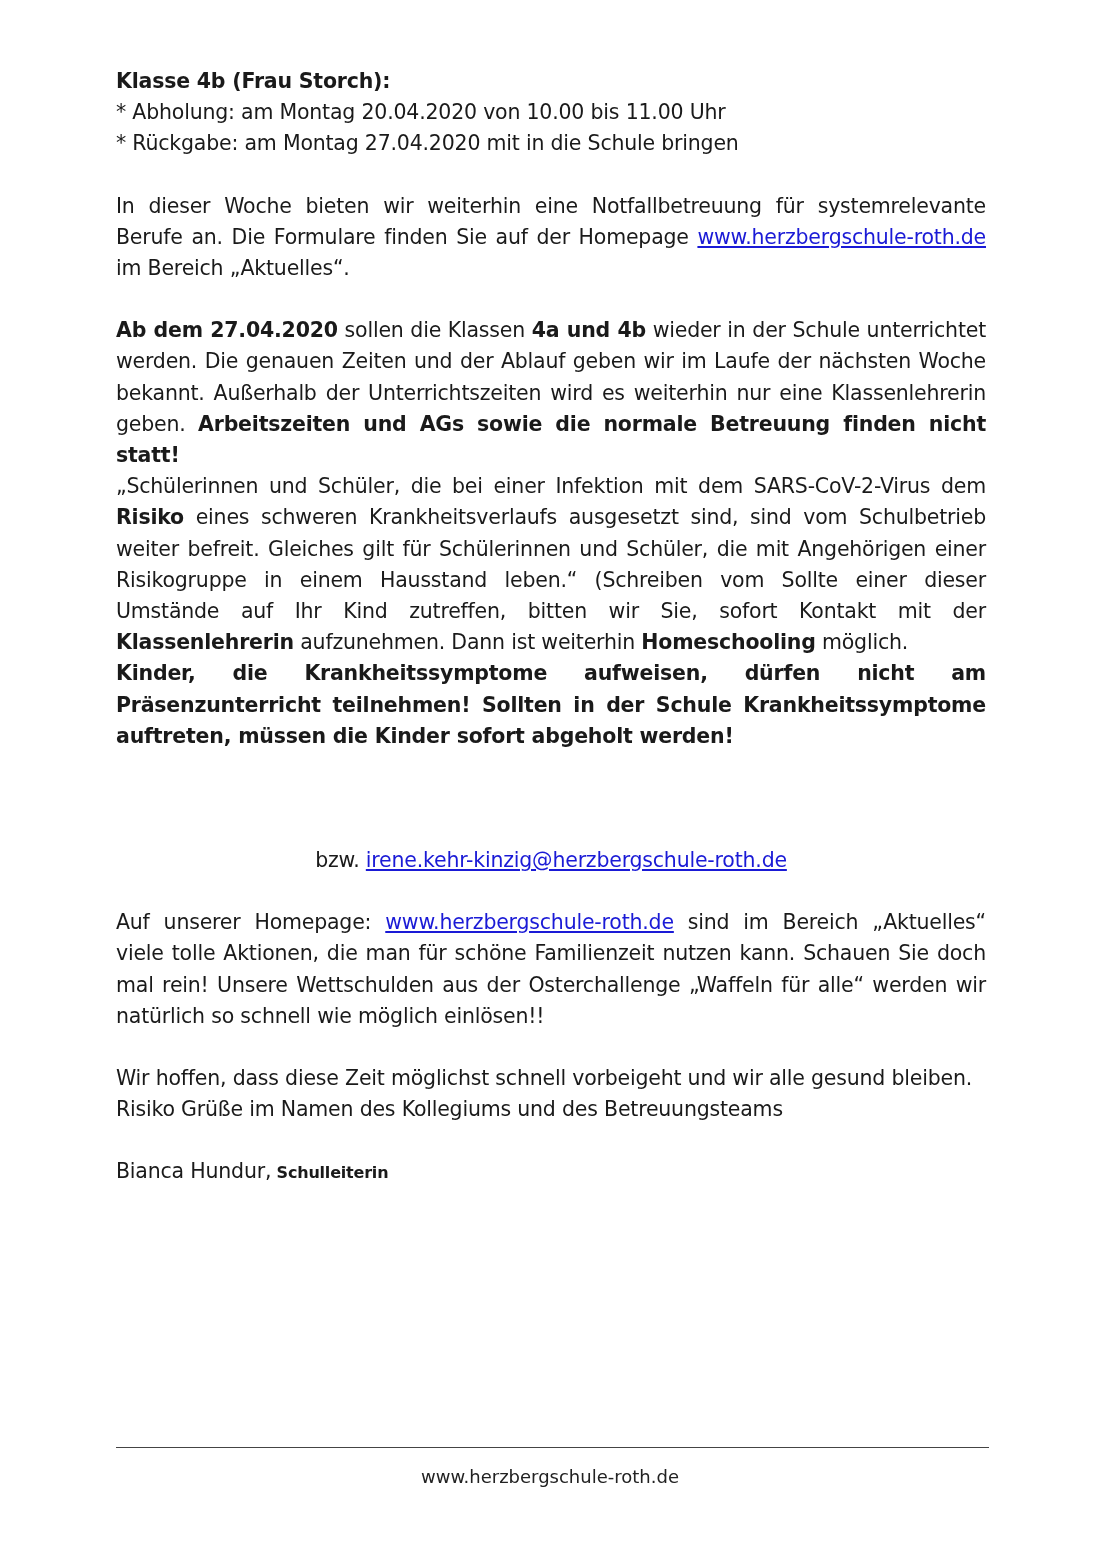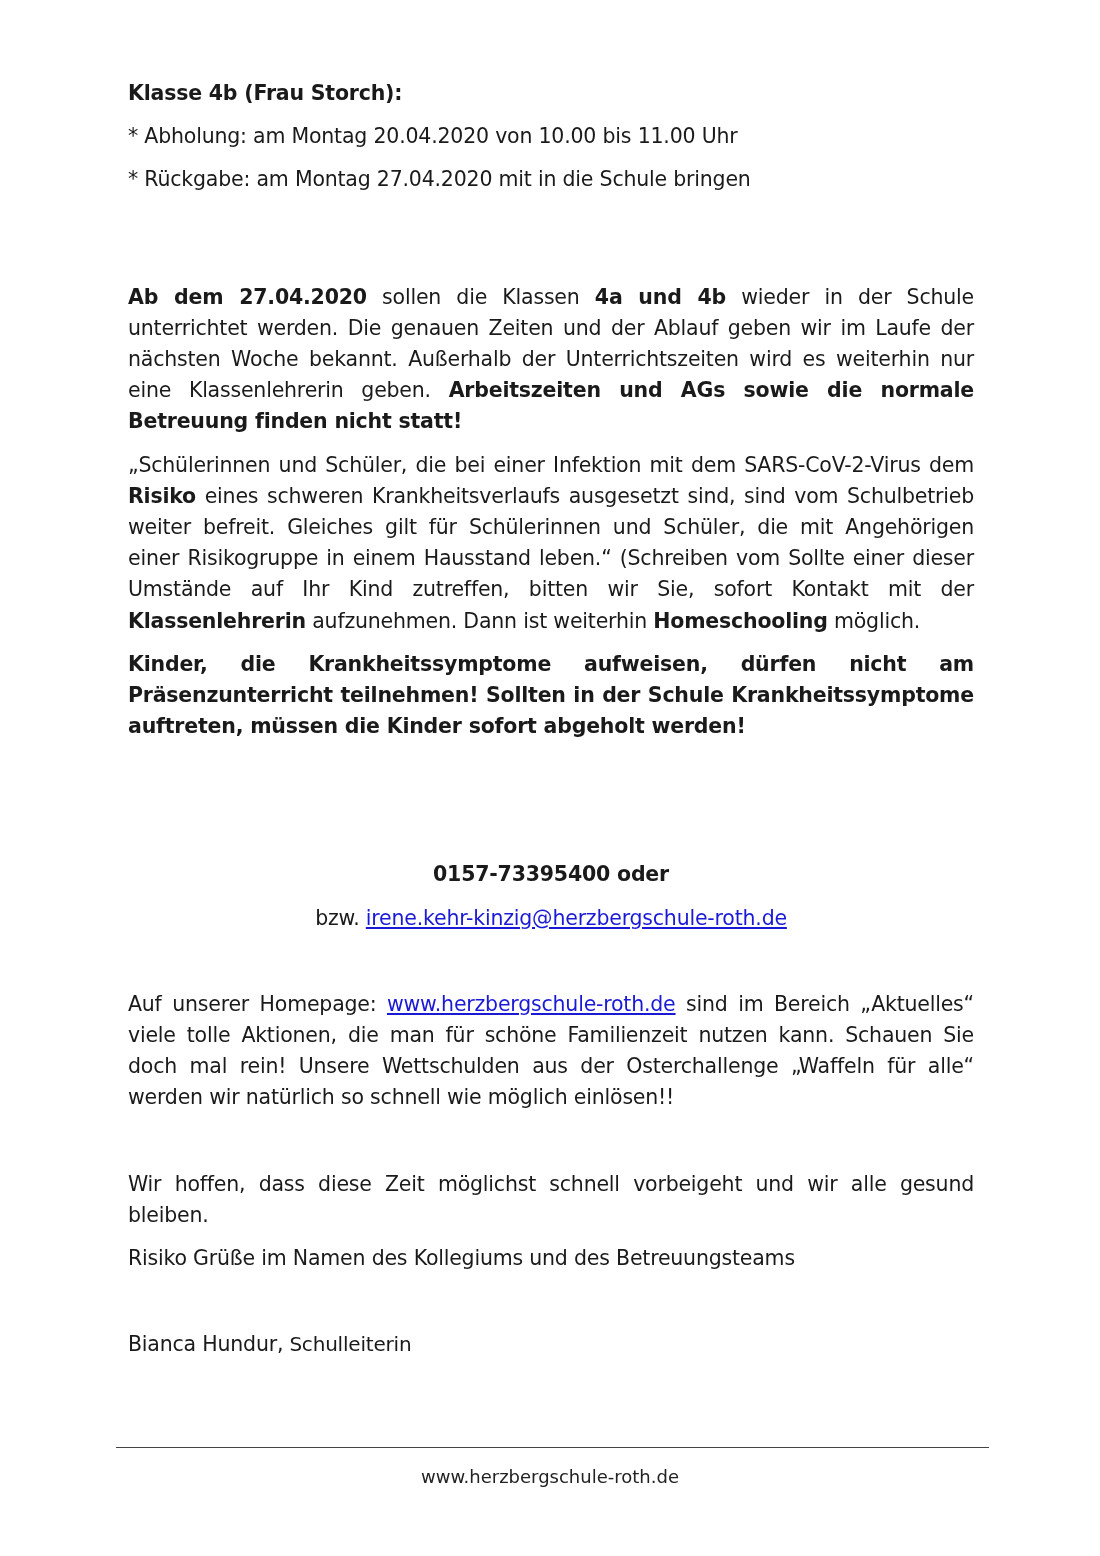--- a/index.html
+++ b/index.html
@@ -1,53 +1,53 @@
 <!DOCTYPE html>
 <html><head>
 <meta charset="utf-8">
 <style>
   html, body { margin: 0; padding: 0; background: #ffffff; }
   body {
     width: 1100px; height: 1556px; position: relative; overflow: hidden;
     font-family: "DejaVu Sans", sans-serif; color: #1a1a1a;
   }
   .page { position: absolute; left: 116px; top: 66px; width: 870px; font-size: 20.5px; line-height: 31.2px; letter-spacing: -0.2px; }
-  p { margin: 12px; }
+  p { margin: 0; }
   .just { text-align: justify; }
   .gap { height: 31px; }
   b { font-weight: bold; }
   a { color: #1a1ad6; text-decoration: underline; }
   .center { text-align: center; }
-  .small { font-size: 20px; }
+  .small { font-size: 16px; font-weight: bold; }
   .rule { position: absolute; left: 116px; top: 1447px; width: 873px; height: 1px; background: #444; }
   .footer { position: absolute; left: 0; width: 1100px; top: 1466px; text-align: center; font-size: 18px; color: #222; }
 </style>
 </head>
 <body>
 
 <div class="page">
   <p><b>Klasse 4b (Frau Storch):</b></p>
   <p>* Abholung: am Montag 20.04.2020 von 10.00 bis 11.00 Uhr</p>
   <p>* Rückgabe: am Montag 27.04.2020 mit in die Schule bringen</p>
   <div class="gap"></div>
 
+  <p class="just"><span>In dieser Woche bieten wir weiterhin eine Notfallbetreuung für systemrelevante Berufe an. Die Formulare finden Sie auf der Homepage </span><a>www.herzbergschule-roth.de</a><span> im Bereich „Aktuelles“.</span></p>
   <div class="gap"></div>
 
   <p class="just"><b>Ab dem 27.04.2020</b><span> sollen die Klassen </span><b>4a und 4b</b><span> wieder in der Schule unterrichtet werden. Die genauen Zeiten und der Ablauf geben wir im Laufe der nächsten Woche bekannt. Außerhalb der Unterrichtszeiten wird es weiterhin nur eine Klassenlehrerin geben. </span><b>Arbeitszeiten und AGs sowie die normale Betreuung finden nicht statt!</b></p>
 
   <p class="just"><span>„Schülerinnen und Schüler, die bei einer Infektion mit dem SARS-CoV-2-Virus dem </span><b>Risiko</b><span> eines schweren Krankheitsverlaufs ausgesetzt sind, sind vom Schulbetrieb weiter befreit. Gleiches gilt für Schülerinnen und Schüler, die mit Angehörigen einer Risikogruppe in einem Hausstand leben.“ (Schreiben vom Sollte einer dieser Umstände auf Ihr Kind zutreffen, bitten wir Sie, sofort Kontakt mit der </span><b>Klassenlehrerin</b><span> aufzunehmen. Dann ist weiterhin </span><b>Homeschooling</b><span> möglich.</span></p>
 
   <p class="just"><b>Kinder, die Krankheitssymptome aufweisen, dürfen nicht am Präsenzunterricht teilnehmen! Sollten in der Schule Krankheitssymptome auftreten, müssen die Kinder sofort abgeholt werden!</b></p>
   <div class="gap"></div>
 
   <div class="gap"></div>
 
   <div class="gap"></div>
 
-  <p class="center"><b>0157-73395400 oder</b></p>
   <p class="center"><span>bzw. </span><a>irene.kehr-kinzig@herzbergschule-roth.de</a></p>
   <div class="gap"></div>
 
   <p class="just"><span>Auf unserer Homepage: </span><a>www.herzbergschule-roth.de</a><span> sind im Bereich „Aktuelles“ viele tolle Aktionen, die man für schöne Familienzeit nutzen kann. Schauen Sie doch mal rein! Unsere Wettschulden aus der Osterchallenge „Waffeln für alle“ werden wir natürlich so schnell wie möglich einlösen!!</span></p>
   <div class="gap"></div>
 
   <p class="just">Wir hoffen, dass diese Zeit möglichst schnell vorbeigeht und wir alle gesund bleiben.</p>
   <p>Risiko Grüße im Namen des Kollegiums und des Betreuungsteams</p>
   <div class="gap"></div>
 

